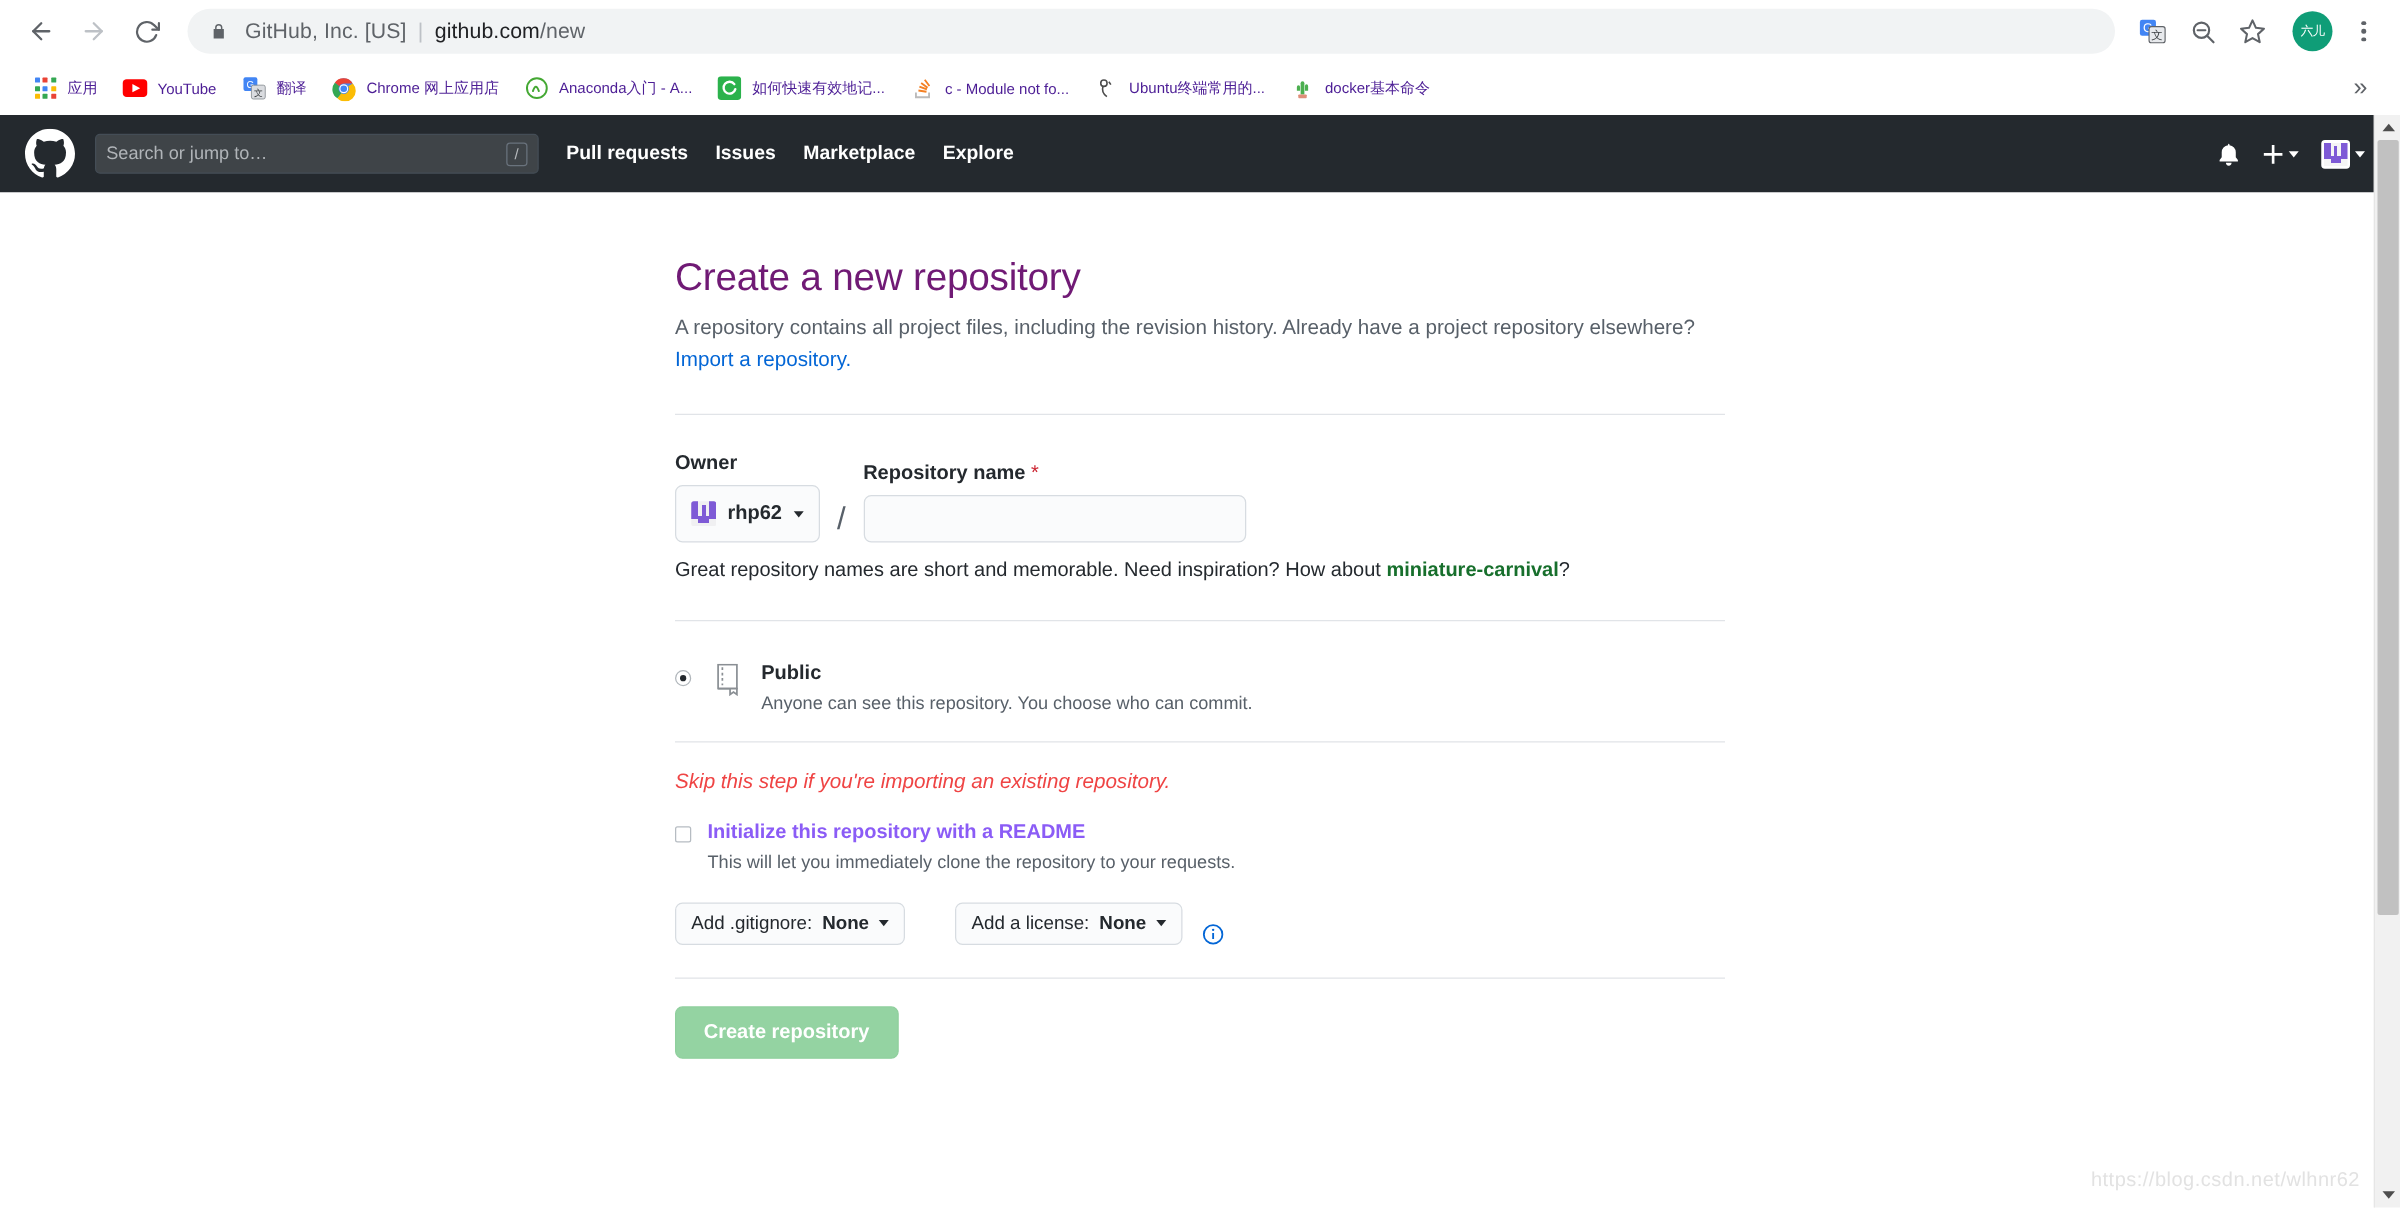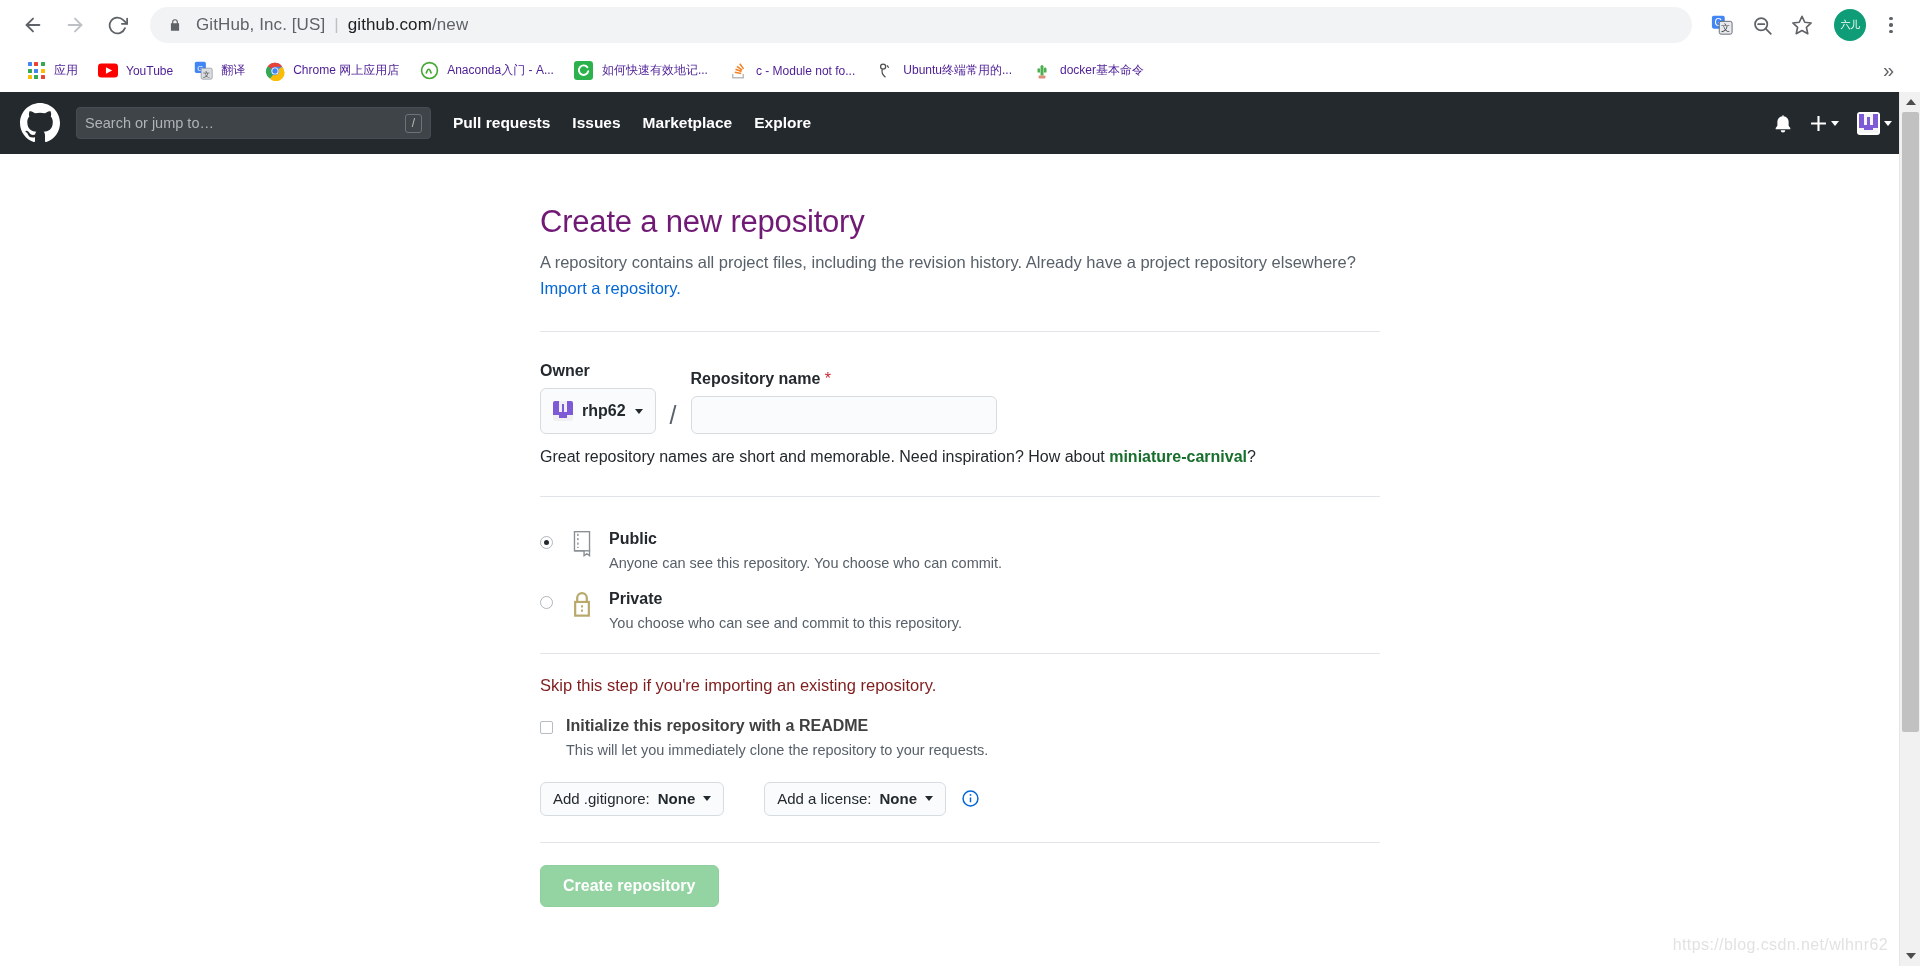--- a/index.html
+++ b/index.html
@@ -282,35 +282,35 @@
     position: absolute;
     left: 3px; top: 3px;
     width: 5px; height: 5px;
     border-radius: 50%;
     background: #24292e;
   }
   .vis-icon { width: 30px; margin-right: 12px; flex: none; display:flex; justify-content:center; padding-top:2px;}
   .vis-title { font-size: 16px; font-weight: bold; color: #24292e; line-height: 1.3;}
   .vis-desc { font-size: 14.5px; color: #586069; margin-top: 5px; }
 
-  .skip-note { font-size: 16.5px; color: #7f1d1d; margin-top: 6px; }
+  .skip-note { font-size: 16.5px; color: #ef4444; margin-top: 6px; font-style: italic; }
   .chk-row { display: flex; align-items: flex-start; margin-top: 22px; }
   .checkbox {
     width: 13px; height: 13px;
     border: 1px solid #b6bcc2;
     border-radius: 2px;
     background: #fff;
     margin-top: 4px; margin-right: 13px;
     flex: none;
     cursor: pointer;
   }
-  .chk-title { font-size: 16px; font-weight: bold; color: #404040; }
+  .chk-title { font-size: 16px; font-weight: bold; color: #8b5cf6; }
   .chk-desc { font-size: 14.5px; color: #586069; margin-top: 7px; }
 
-  .dd-row { display: flex; align-items: center; gap: 0; margin-top: 24px; }
+  .dd-row { display: flex; align-items: flex-end; gap: 0; margin-top: 24px; }
   .dd-btn {
     height: 34px;
     background: #fafbfc;
     border: 1px solid #d7dce1;
     border-radius: 6px;
     display: flex; align-items: center; gap: 8px;
     padding: 0 12px;
     font-size: 15px;
     color: #24292e;
     cursor: pointer;
@@ -650,34 +650,20 @@
               <line x1="5" y1="2" x2="5" y2="12.5" stroke="#8a8f94" stroke-dasharray="1.6 1.6"></line>
               <path d="M2.5 14.5h11v3.5l-2-1.4-2 1.4v-3.5" fill="#fff" stroke="#8a8f94"></path>
             </svg>
         </span>
         <span>
           <span class="vis-title">Public</span>
           <div class="vis-desc">Anyone can see this repository. You choose who can commit.</div>
         </span>
       </div>
 
-      <div class="vis-row">
-        <span class="radio"></span>
-        <span class="vis-icon">
-          <svg width="22" height="26" viewBox="0 0 16 19">
-              <path d="M4.5 8V5a3.5 3.5 0 0 1 7 0v3" fill="none" stroke="#b8a96a" stroke-width="1.6"></path>
-              <rect x="3" y="8" width="10" height="10" fill="#fff" stroke="#b8a96a" stroke-width="1.6"></rect>
-              <line x1="8" y1="10.5" x2="8" y2="15.5" stroke="#b8a96a" stroke-width="1.4" stroke-dasharray="1.6 1.4"></line>
-            </svg>
-        </span>
-        <span>
-          <span class="vis-title">Private</span>
-          <div class="vis-desc">You choose who can see and commit to this repository.</div>
-        </span>
-      </div>
     </div>
 
     <hr class="rule" style="margin-top:22px">
 
     <div class="skip-note" style="margin-top:22px">Skip this step if you're importing an existing repository.</div>
 
     <div class="chk-row">
       <span class="checkbox"></span>
       <span>
         <span class="chk-title">Initialize this repository with a README</span>

